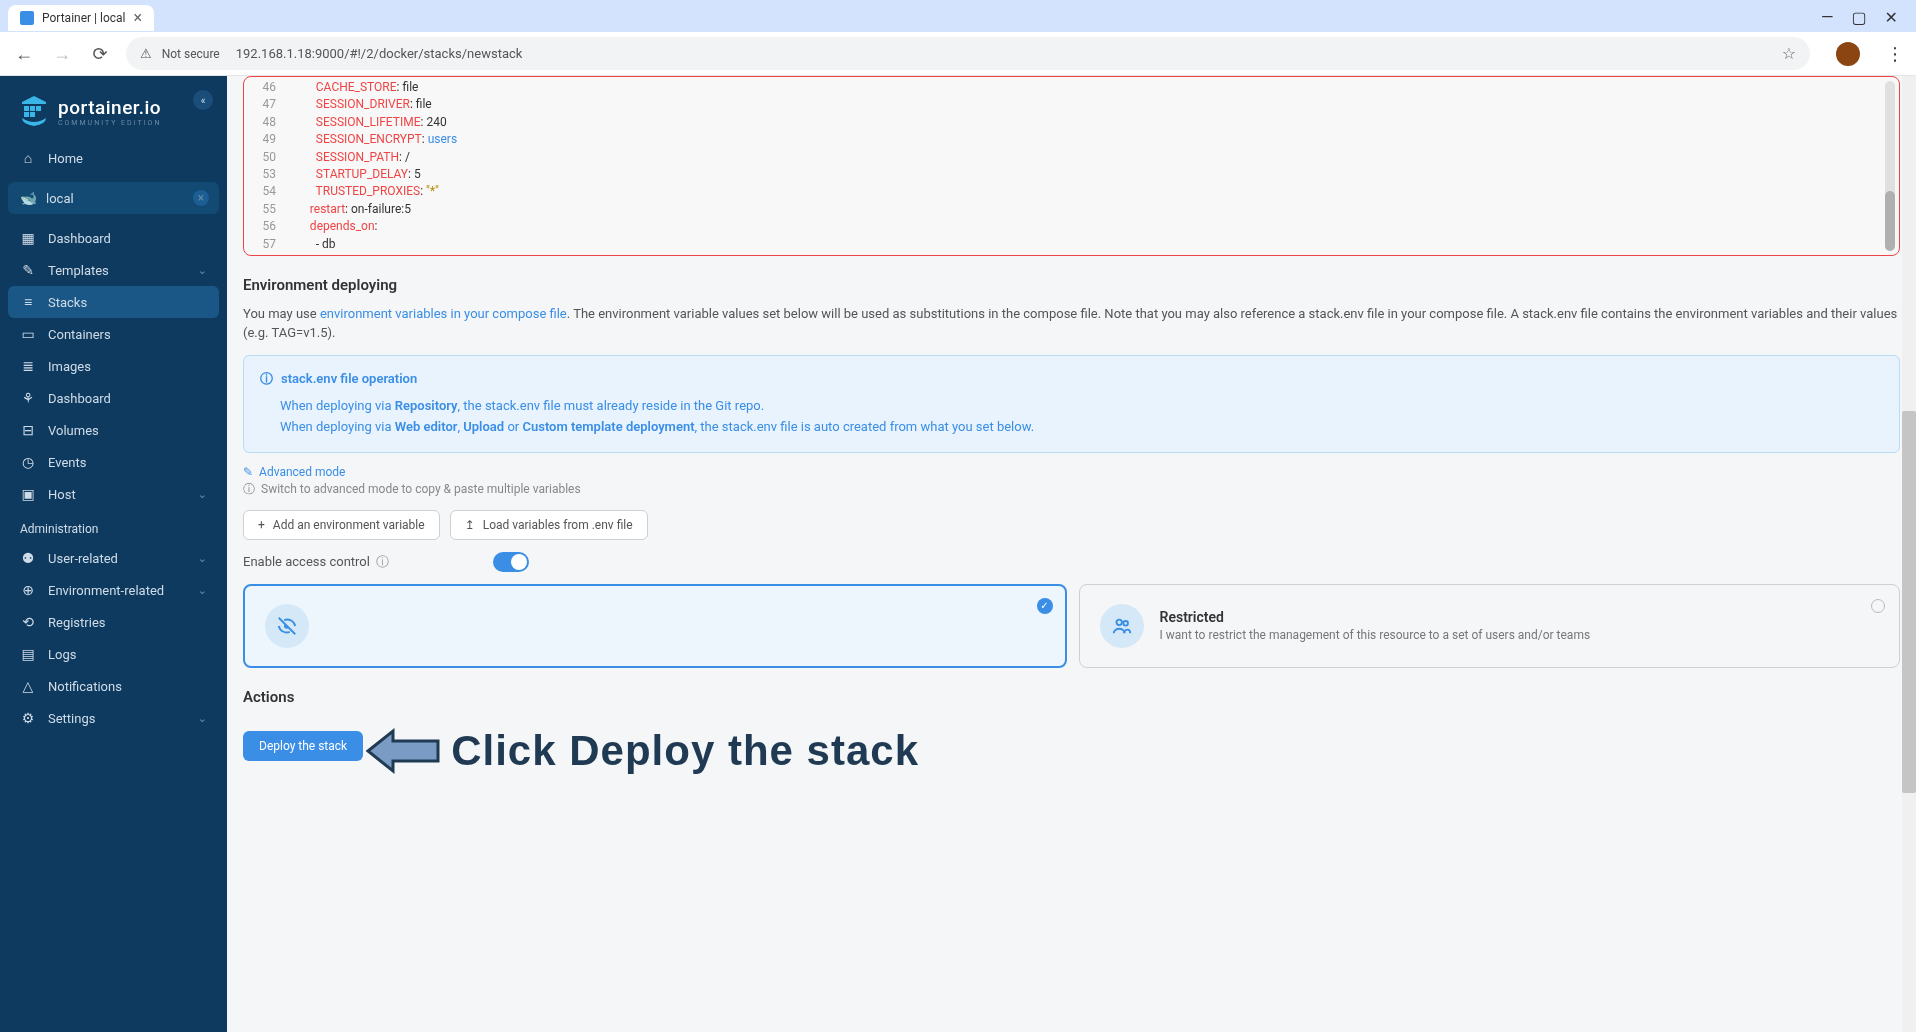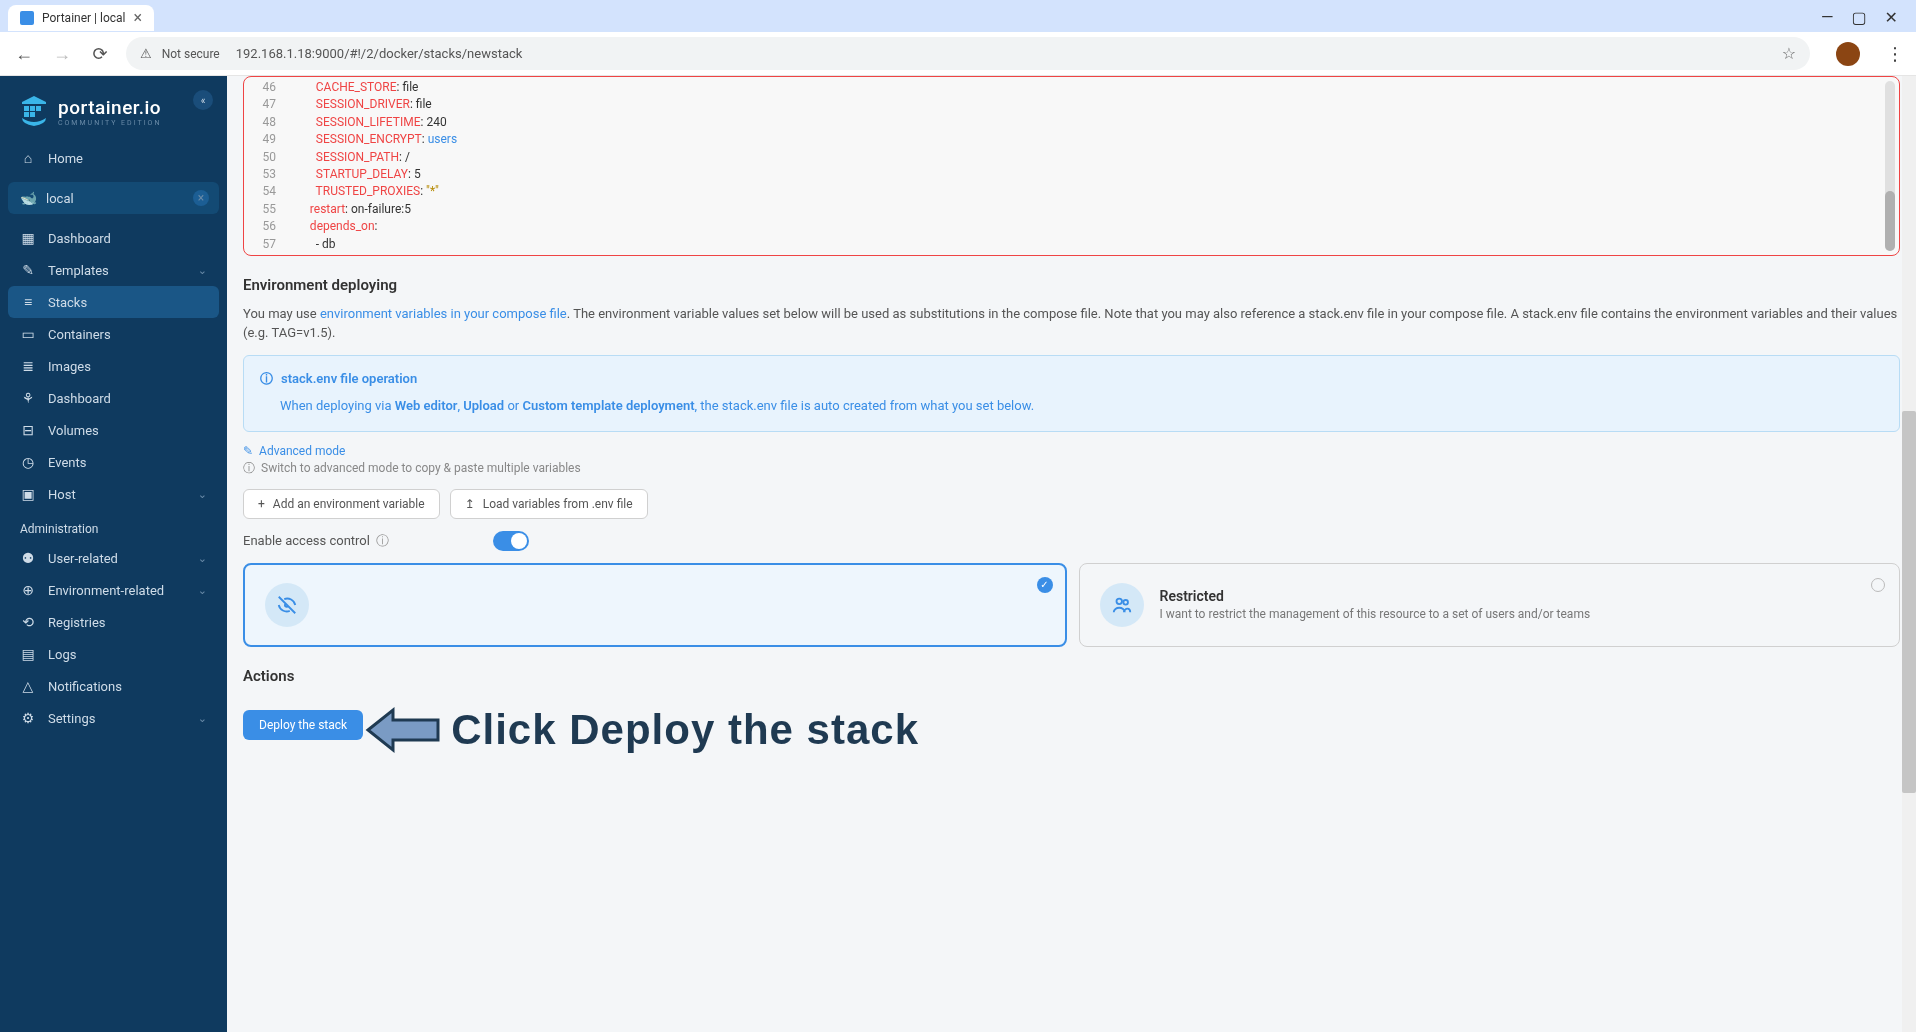--- a/index.html
+++ b/index.html
@@ -278,20 +278,21 @@
     <div class="section-title">Environment deploying</div>
     <div class="body-text">
       <span>You may use </span><a class="link">environment variables in your compose file</a><span>. The environment variable values set below will be used as substitutions in the compose file. Note that you may also reference a stack.env file in your compose file. A stack.env file contains the environment variables and their values (e.g. TAG=v1.5).</span>
     </div>
 
     <div class="info-box">
       <div class="info-title">
           <span>ⓘ</span>
           <span>stack.env file operation</span>
         </div>
+      <div class="info-line"><span>When deploying via </span><span class="info-strong">Repository</span><span>, the stack.env file must already reside in the Git repo.</span></div>
       <div class="info-line"><span>When deploying via </span><span class="info-strong">Web editor</span><span>, </span><span class="info-strong">Upload</span><span> or </span><span class="info-strong">Custom template deployment</span><span>, the stack.env file is auto created from what you set below.</span></div>
     </div>
 
     <div class="mode-link">
         <span>✎</span>
         <span>Advanced mode</span>
       </div>
     <div class="mode-hint">
         <span>ⓘ</span>
         <span>Switch to advanced mode to copy &amp; paste multiple variables</span>

